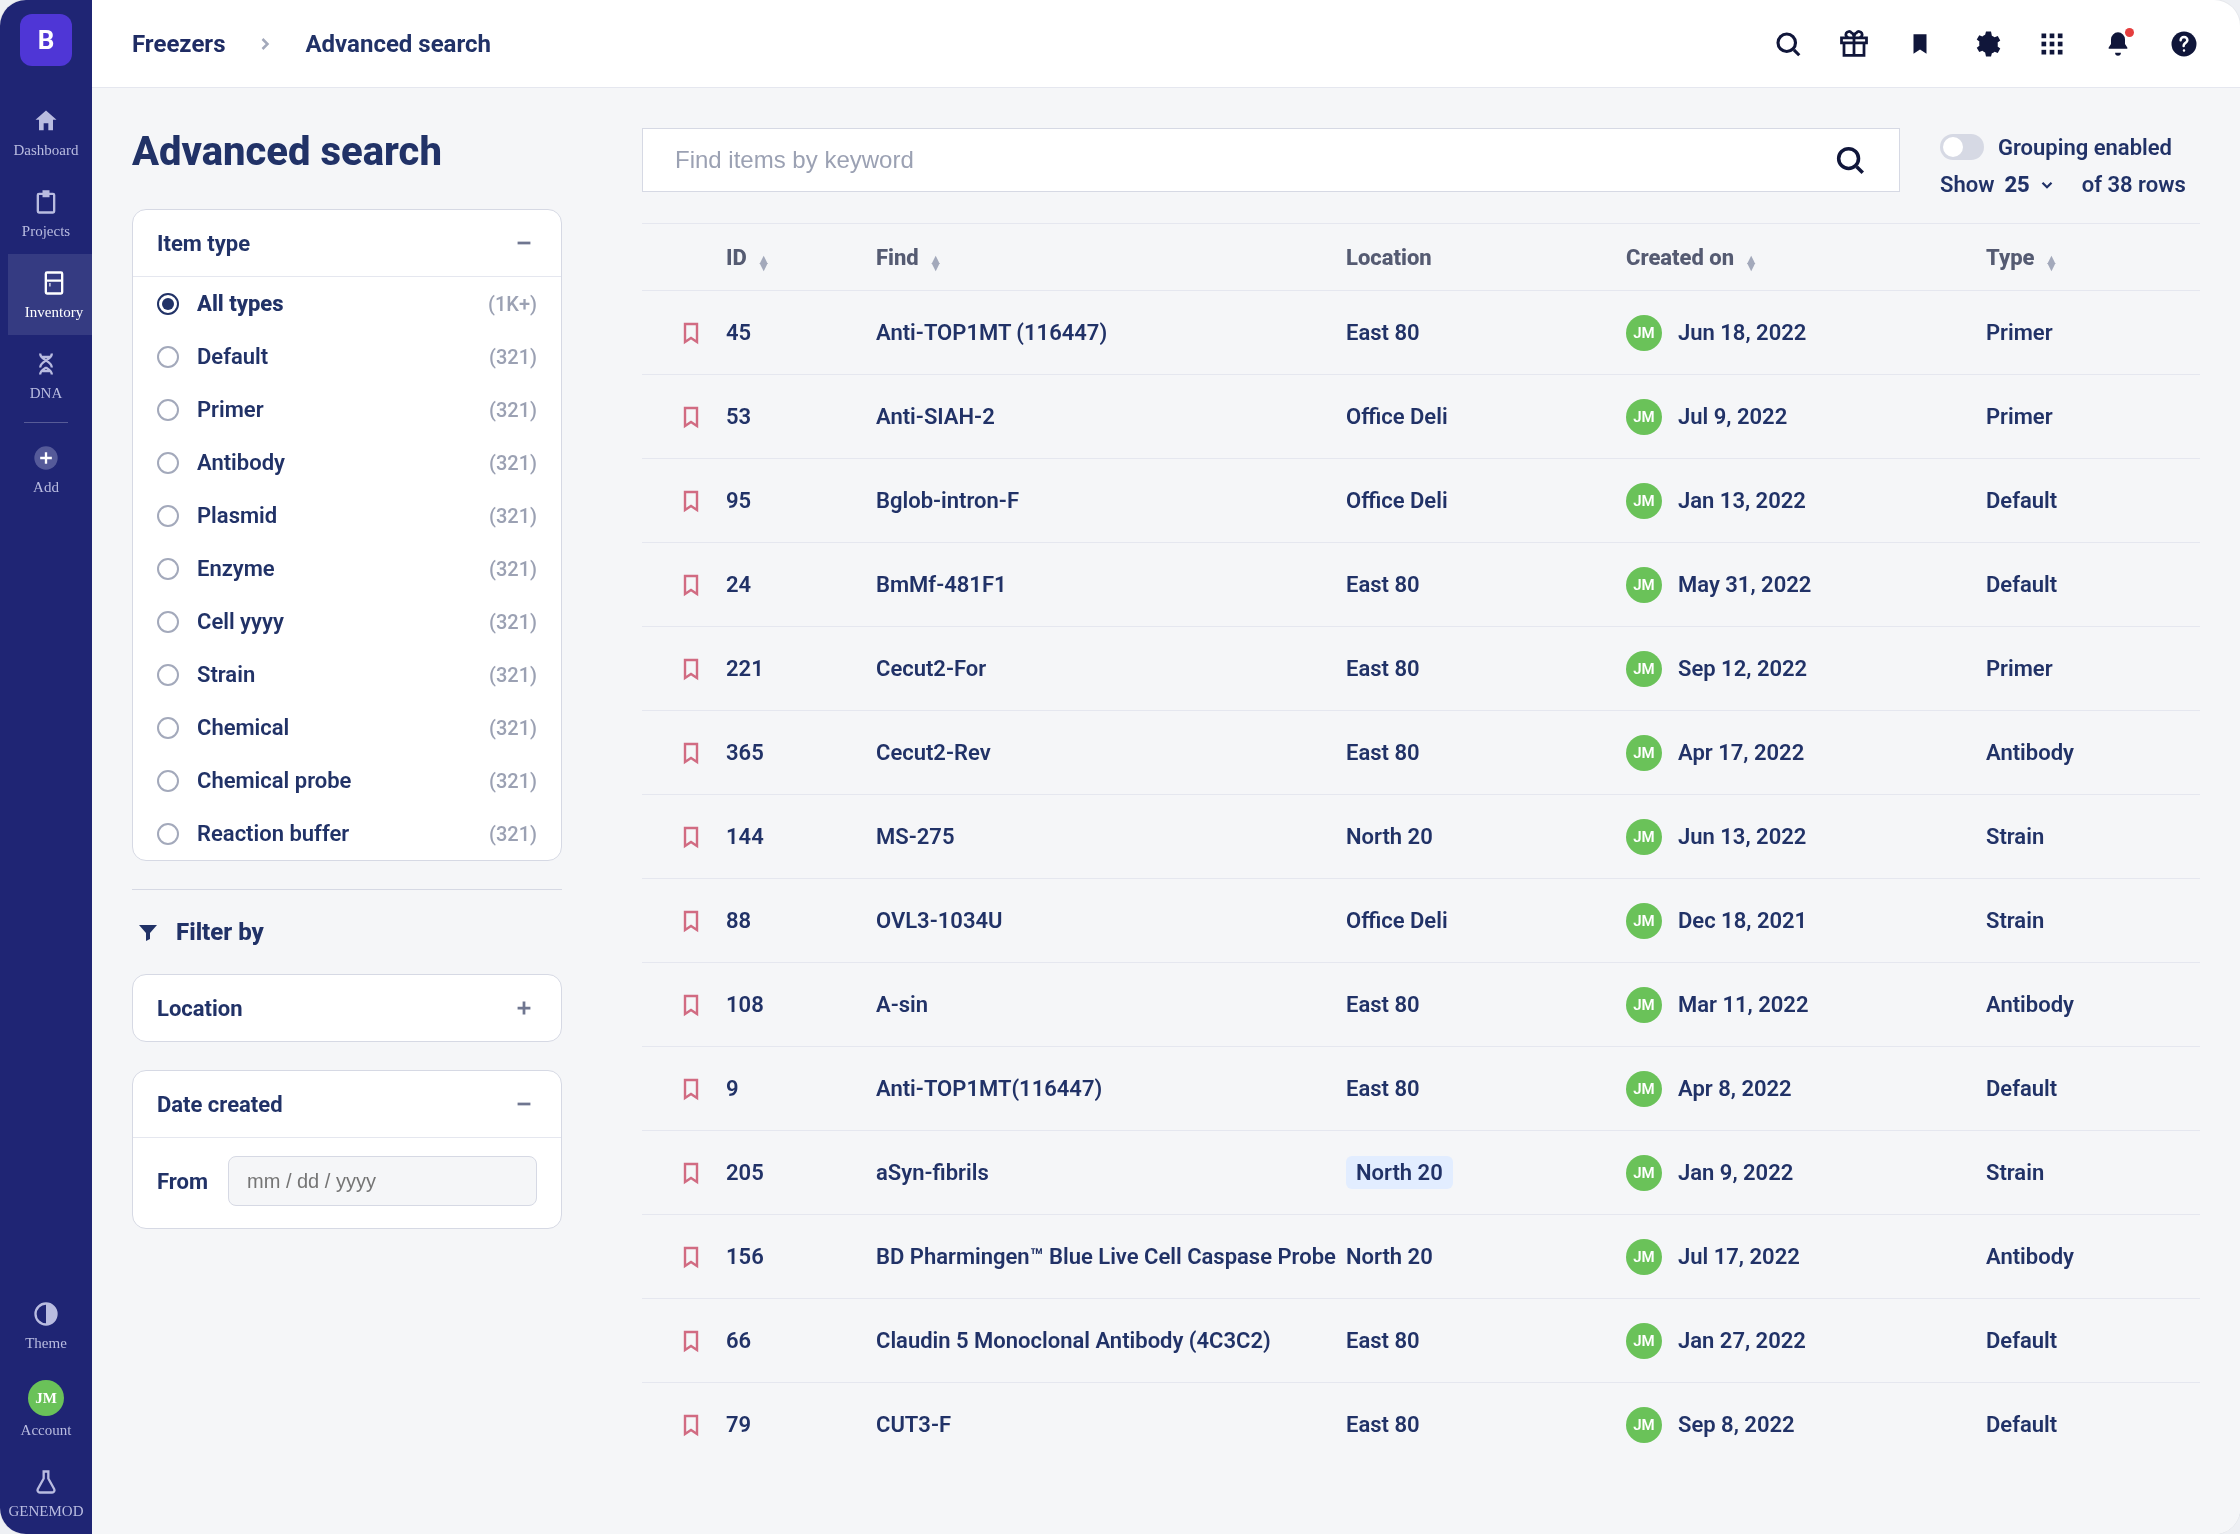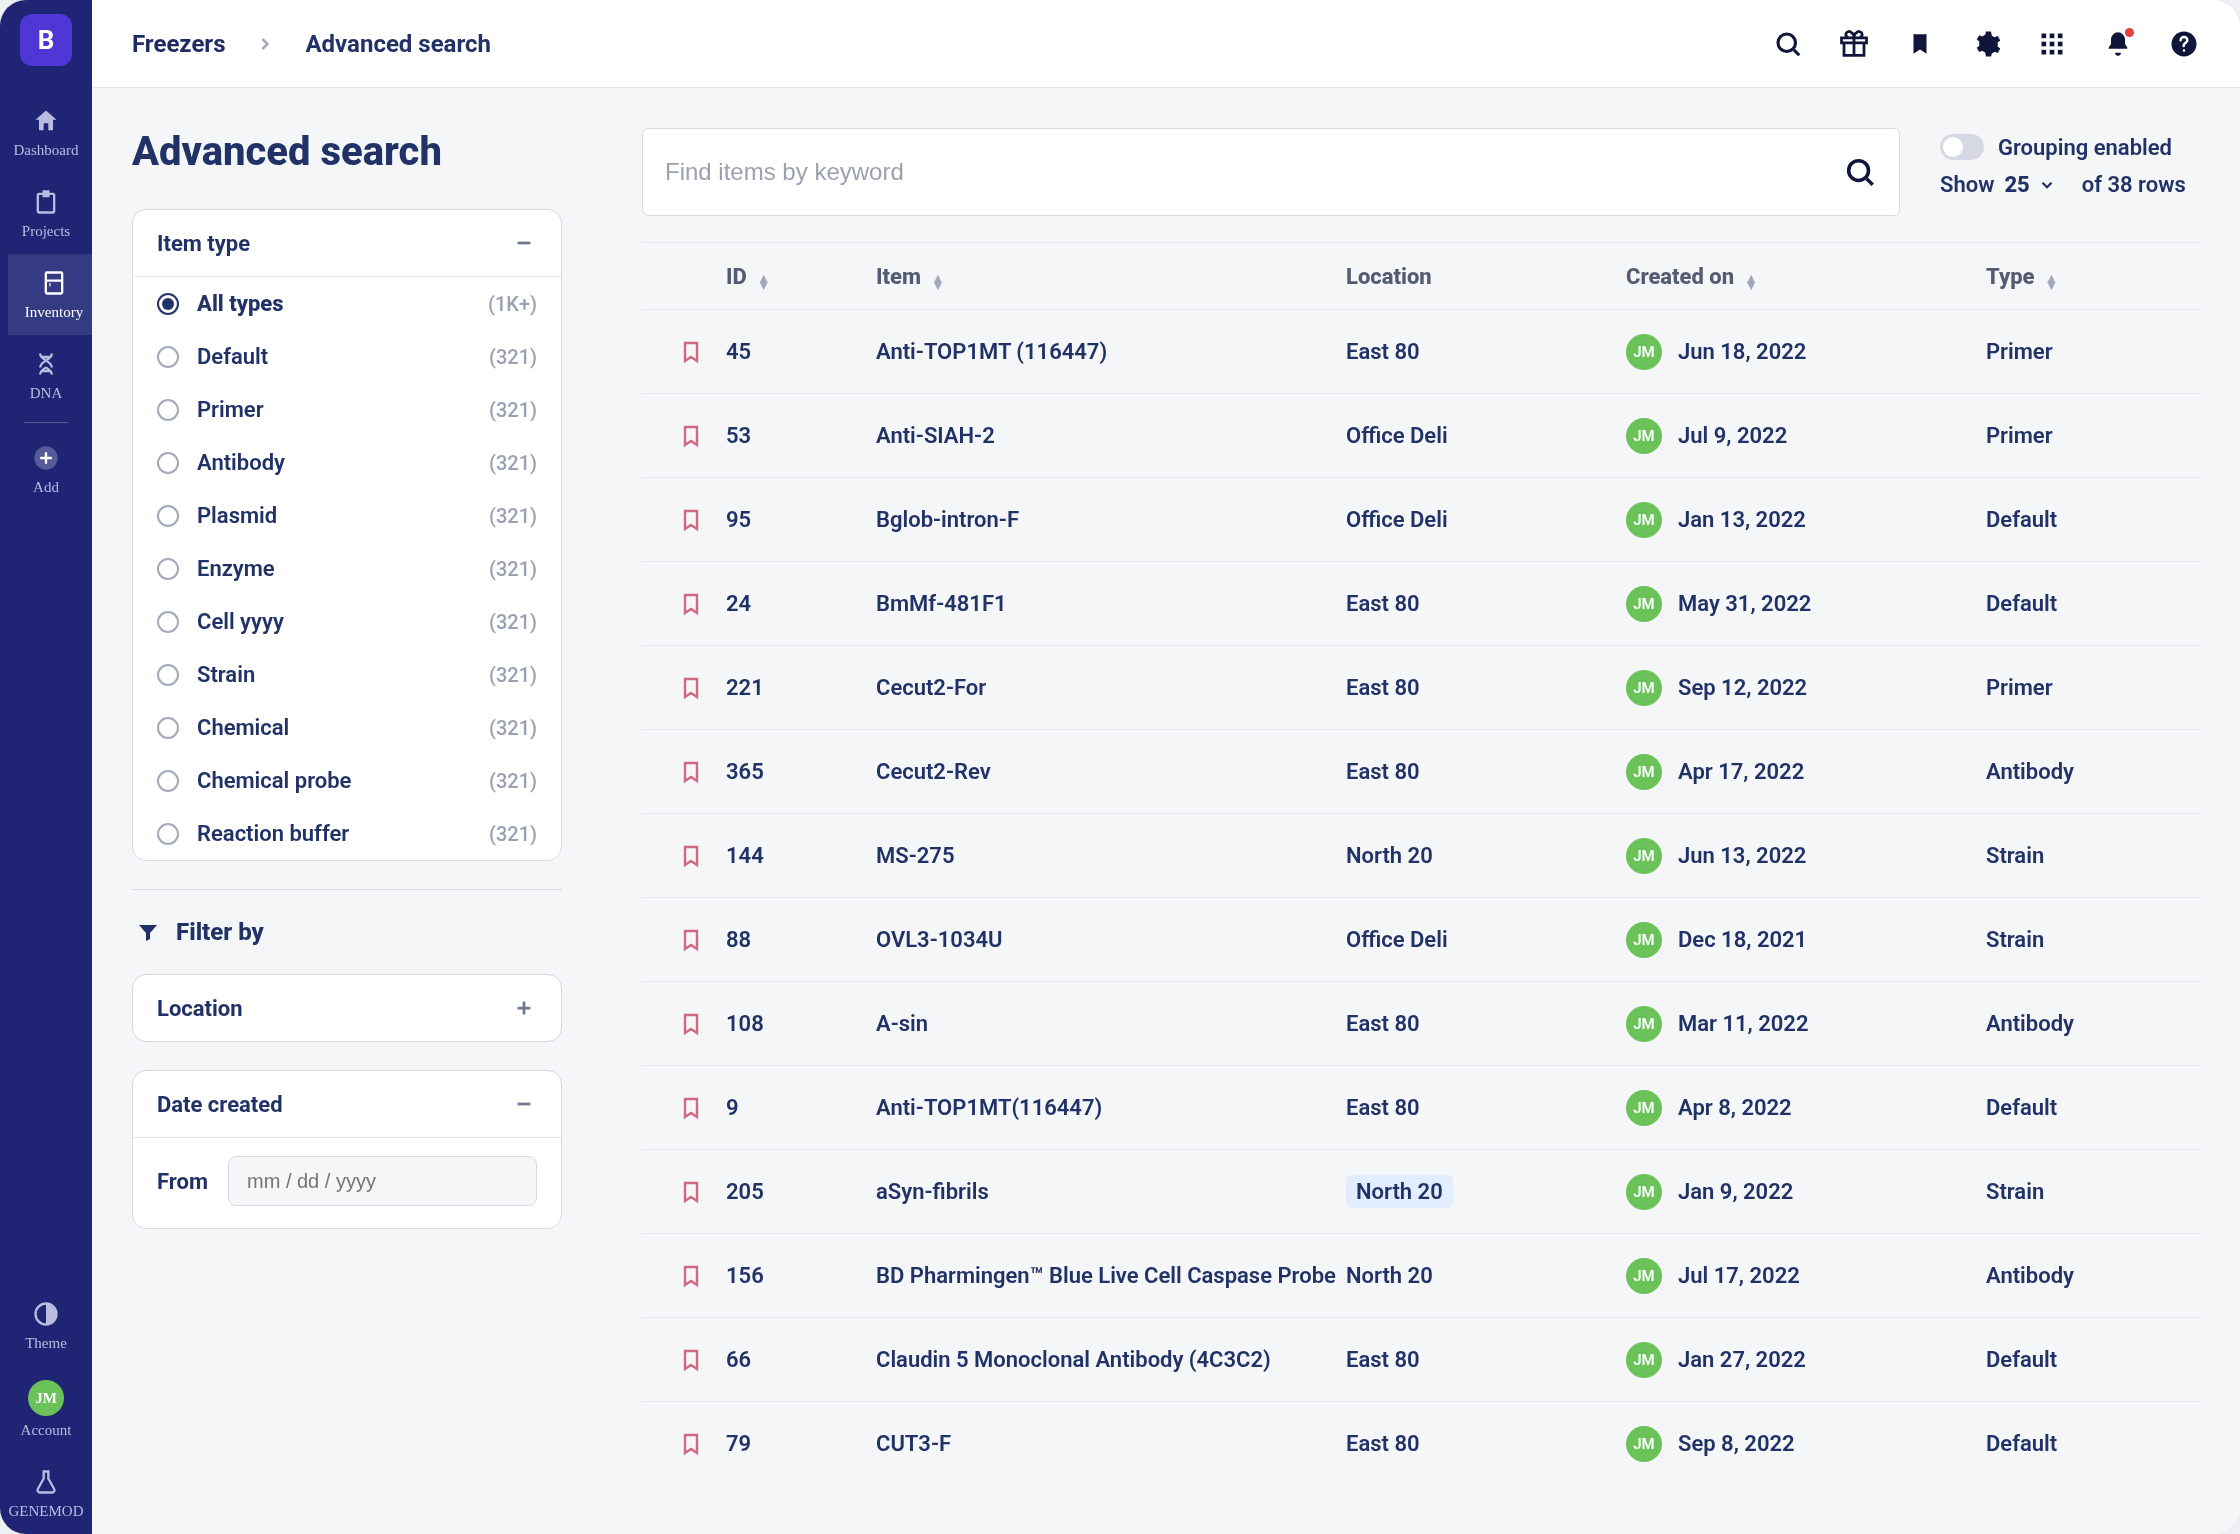--- a/index.html
+++ b/index.html
@@ -114,21 +114,21 @@
   .date-body{padding:18px 24px 22px;}
   .date-row{display:flex;align-items:center;gap:20px;}
   .date-label{font-size:22px;font-weight:700;color:var(--navy);}
   .date-input{flex:1;border:1px solid var(--gray-300);border-radius:8px;height:50px;padding:0 18px;font-size:20px;color:var(--gray-450);background:var(--gray-50);}
 
   
   .results{flex:1;padding:40px 40px 0 40px;min-width:0;display:flex;flex-direction:column;}
   .results-top{display:flex;align-items:flex-start;gap:40px;margin-bottom:26px;}
   .search-wrap{
     flex:1;display:flex;align-items:center;border:1px solid var(--gray-300);
-    border-radius:6px;background:#fff;height:88px;padding:0 20px;
+    border-radius:0;background:#fff;height:64px;padding:0 30px;
   }
   .search-input{flex:1;border:none;outline:none;font-size:24px;color:var(--navy);background:transparent;}
   .search-input::placeholder{color:var(--gray-450);}
   .search-btn{width:38px;height:38px;display:flex;align-items:center;justify-content:center;color:#10163a;cursor:pointer;}
   .results-meta{display:flex;flex-direction:column;gap:12px;min-width:260px;padding-top:6px;}
   .toggle-row{display:flex;align-items:center;gap:14px;}
   .toggle{
     width:44px;height:26px;border-radius:13px;background:var(--gray-300);position:relative;cursor:pointer;
   }
   .toggle::after{content:"";position:absolute;top:3px;left:3px;width:20px;height:20px;border-radius:50%;background:#fff;}
@@ -462,21 +462,21 @@
         </div>
 
         <div class="table">
           <div class="thead">
             <div></div>
             <div class="th">
               <span>ID</span>
               <span class="sort-icon">▲<br>▼</span>
             </div>
             <div class="th">
-              <span>Item</span>
+              <span>Find</span>
               <span class="sort-icon">▲<br>▼</span>
             </div>
             <div class="th">
               <span>Location</span>
             </div>
             <div class="th">
               <span>Created on</span>
               <span class="sort-icon">▲<br>▼</span>
             </div>
             <div class="th">

